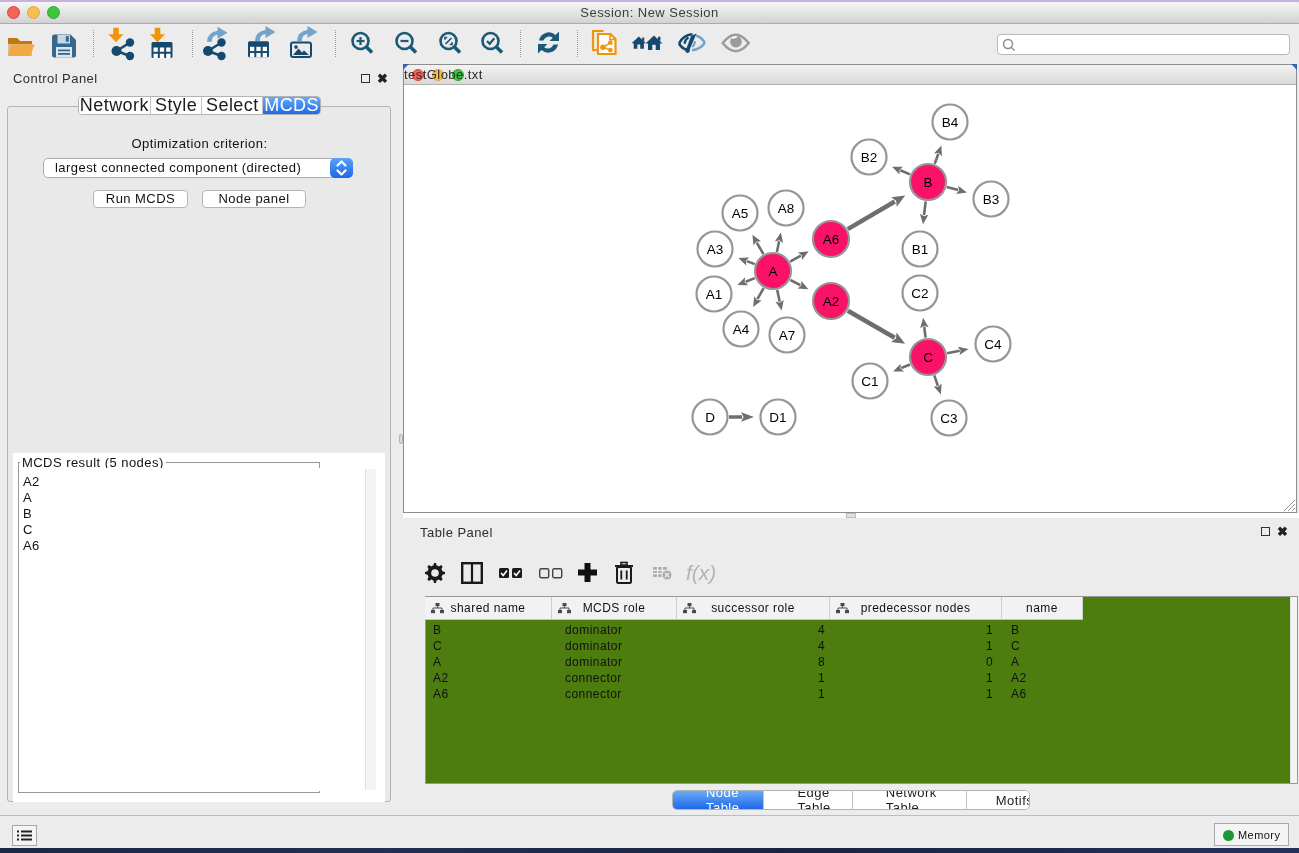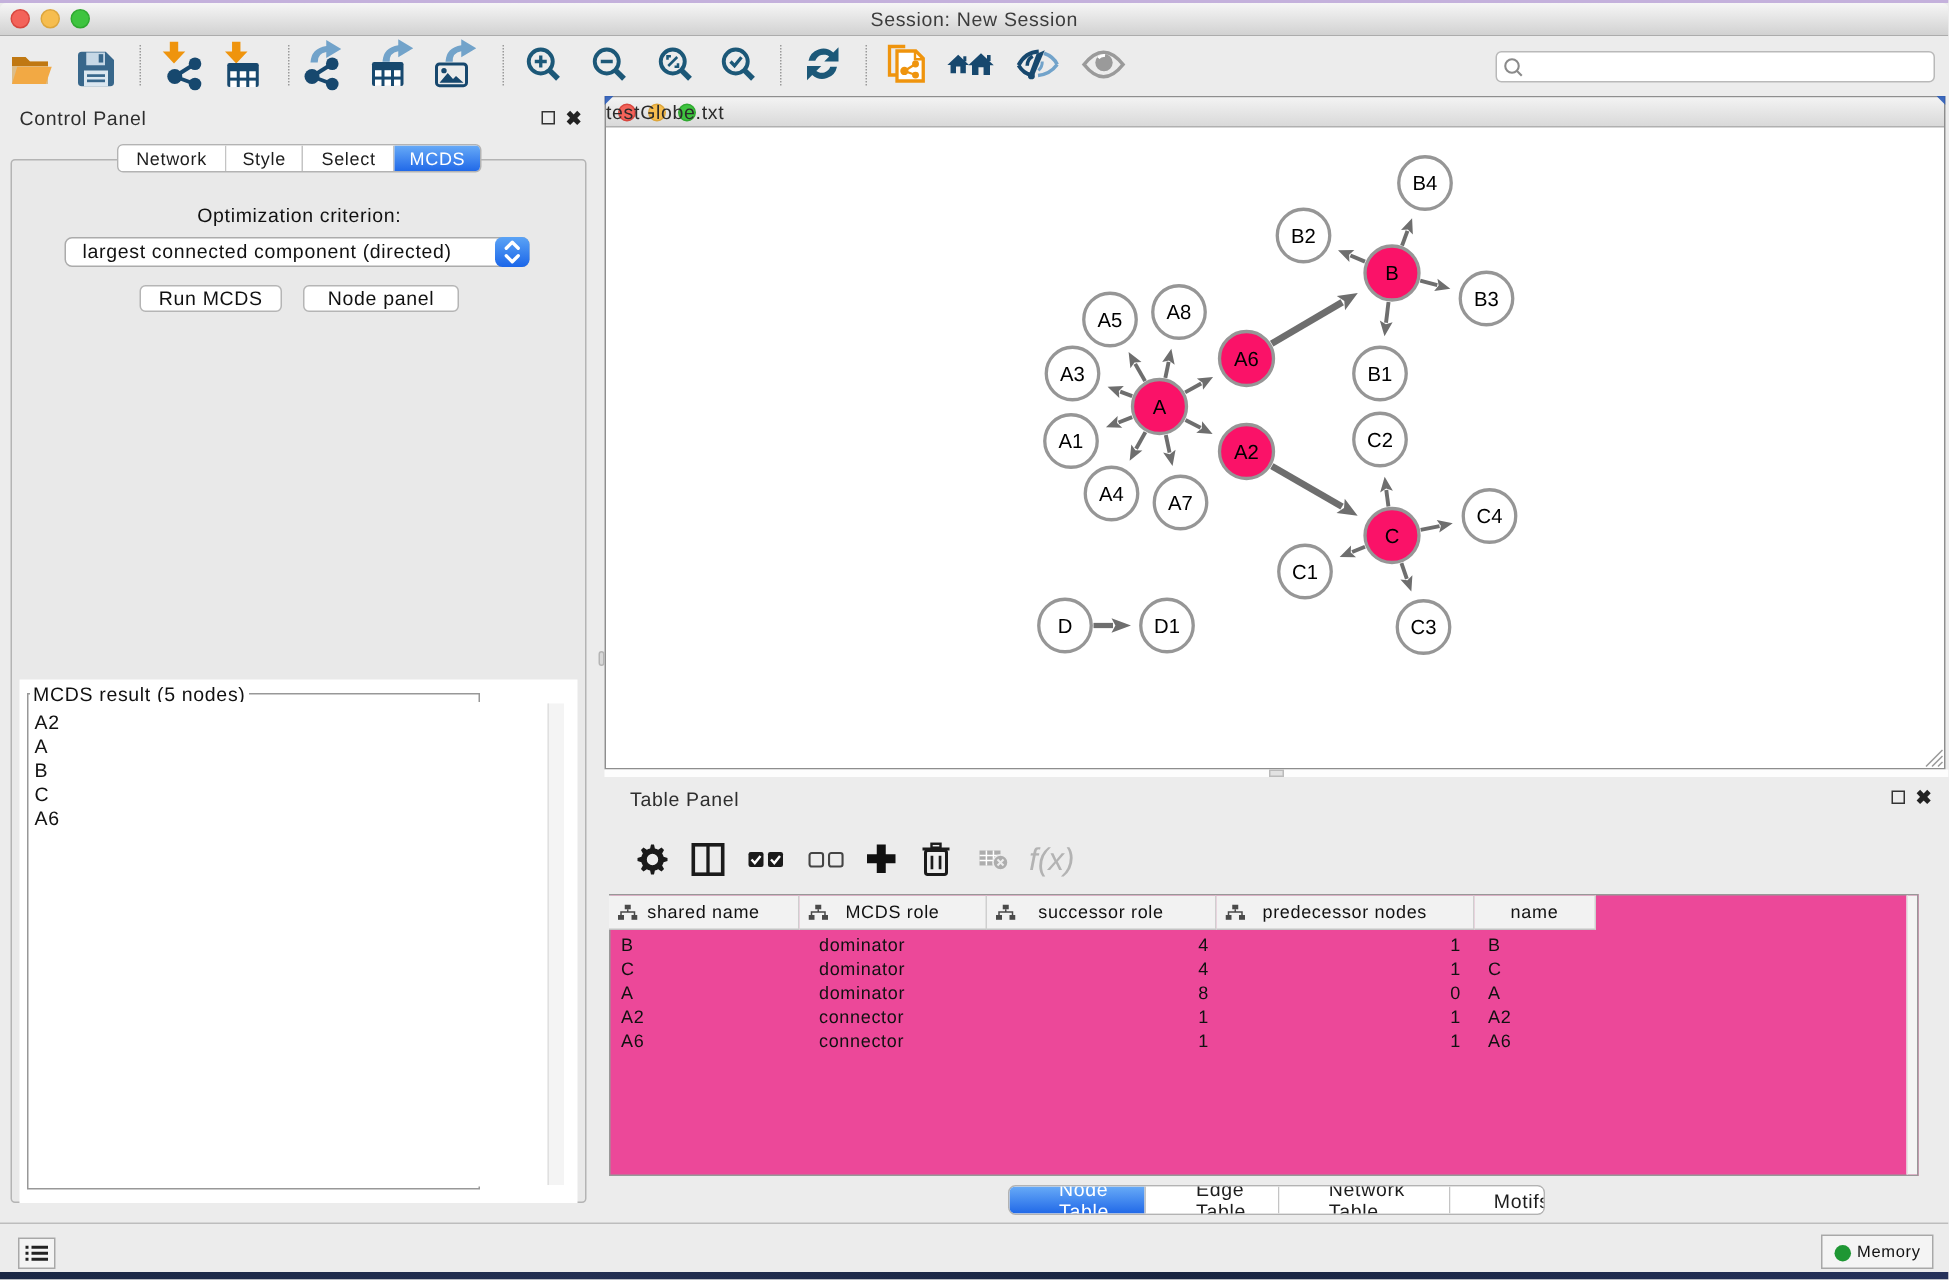--- a/index.html
+++ b/index.html
@@ -18,21 +18,21 @@
 
 #toolbar { left:0; top:24px; width:1299px; height:39px; background:#ececec; }
 .tsep { position:absolute; top:6px; height:27px; width:0; border-left:1px dotted #9a9a9a; }
 #searchbox { position:absolute; left:997px; top:10px; width:293px; height:21px; background:#fff; border:1px solid #b9b9b9; border-radius:4px; }
 
 #cp-title { left:13px; top:71px; font-size:13px; color:#2e2e2e; }
 .hdr-float { position:absolute; width:9px; height:9px; border:1.5px solid #333; }
 .hdr-close { position:absolute; font-size:13px; font-weight:bold; color:#222; line-height:10px; }
 #cp-pane { left:7px; top:106px; width:384px; height:696px; border:1px solid #b4b4b4; border-radius:3px; background:#e9e9e9; }
 .tabs { position:absolute; display:flex; height:19px; border:1px solid #b3b3b3; border-radius:4px; background:#fff; overflow:hidden; }
-.tabs .seg { height:100%; display:flex; align-items:center; justify-content:center; font-size:12px; color:#1d1d1d; border-right:1px solid #c4c4c4; background:#fff; }
+.tabs .seg { height:100%; display:flex; align-items:center; justify-content:center; font-size:18px; color:#1d1d1d; border-right:1px solid #c4c4c4; background:#fff; }
 .tabs .seg:last-child { border-right:none; }
 .tabs .sel { background:linear-gradient(#67aaf7,#2169e8); color:#fff; }
 #cp-tabs { left:78px; top:96px; width:243px; }
 #cp-tabs .s1{width:72px} #cp-tabs .s2{width:52px} #cp-tabs .s3{width:61px} #cp-tabs .s4{width:57px}
 #opt-label { left:0; top:136px; width:399px; text-align:center; font-size:13px; color:#111; }
 #dropdown { left:43px; top:158px; width:310px; height:20px; background:#fff; border:1px solid #ababab; border-radius:5px; font-size:13px; line-height:18px; color:#111; padding-left:11px; }
 #dd-step { position:absolute; right:-1px; top:-1px; width:23px; height:20px; border-radius:5px; background:linear-gradient(#5ba3f5,#1b66e9); }
 .btn { position:absolute; height:18px; background:#fff; border:1px solid #b5b5b5; border-radius:4px; font-size:13px; color:#111; text-align:center; line-height:16px; }
 #white-sub { left:13px; top:453px; width:372px; height:349px; background:#fff; }
 #fieldset { position:absolute; left:5px; top:9px; width:302px; height:331px; border:1px solid #989898; }
@@ -42,21 +42,21 @@
 
 #netwin { left:403px; top:64px; width:894px; height:449px; border:1px solid #8e8e8e; background:#fff; }
 #nw-title { position:absolute; left:0; top:0; width:892px; height:20px; background:linear-gradient(#f3f3f3,#d9d9d9); border-bottom:1px solid #b0b0b0; }
 #nw-title .t1 { left:8px; top:4px; width:12px; height:12px; background:#f3635a; border:0.5px solid #d8473f; }
 #nw-title .t2 { left:28px; top:4px; width:12px; height:12px; background:#f6bd4f; border:0.5px solid #dda63c; }
 #nw-title .t3 { left:48px; top:4px; width:12px; height:12px; background:#3ec43f; border:0.5px solid #2fa930; }
 #nw-text { position:absolute; width:892px; height:20px; line-height:20px; text-align:left; font-size:13px; color:#2b2b2b; }
 #graph { position:absolute; left:0; top:21px; }
 
 #tp-title { left:420px; top:525px; font-size:13px; color:#2e2e2e; }
-#tbl { left:406px; top:596px; width:873px; height:188px; background:#ec4899; border:1px solid #989898; }
+#tbl { left:425px; top:596px; width:873px; height:188px; background:#4d7c0f; border:1px solid #989898; }
 .th { position:absolute; top:0; height:23px; background:#f2f2f2; border-right:1px solid #cfcfcf; border-bottom:1px solid #c3c3c3; font-size:12px; color:#111; text-align:center; line-height:23px; }
 .td { position:absolute; font-size:12px; color:#111; height:16px; line-height:16px; }
 .tabs2 { position:absolute; display:flex; height:20px; border:1px solid #b3b3b3; border-radius:5px; background:#fff; overflow:hidden; }
 .tabs2 .seg { height:100%; display:flex; align-items:center; justify-content:center; font-size:13px; color:#1d1d1d; border-right:1px solid #c4c4c4; background:#fff;padding-left:33px; }
 .tabs2 .seg:last-child { border-right:none; }
 .tabs2 .sel { background:linear-gradient(#67aaf7,#2169e8); color:#fff; }
 #tp-tabs { left:672px; top:790px; width:358px; }
 #tp-tabs .s1{width:92px} #tp-tabs .s2{width:89px} #tp-tabs .s3{width:115px} #tp-tabs .s4{width:62px}
 
 #statusbar { left:0; top:815px; width:1299px; height:33px; background:#ececec; border-top:1px solid #bdbdbd; }

